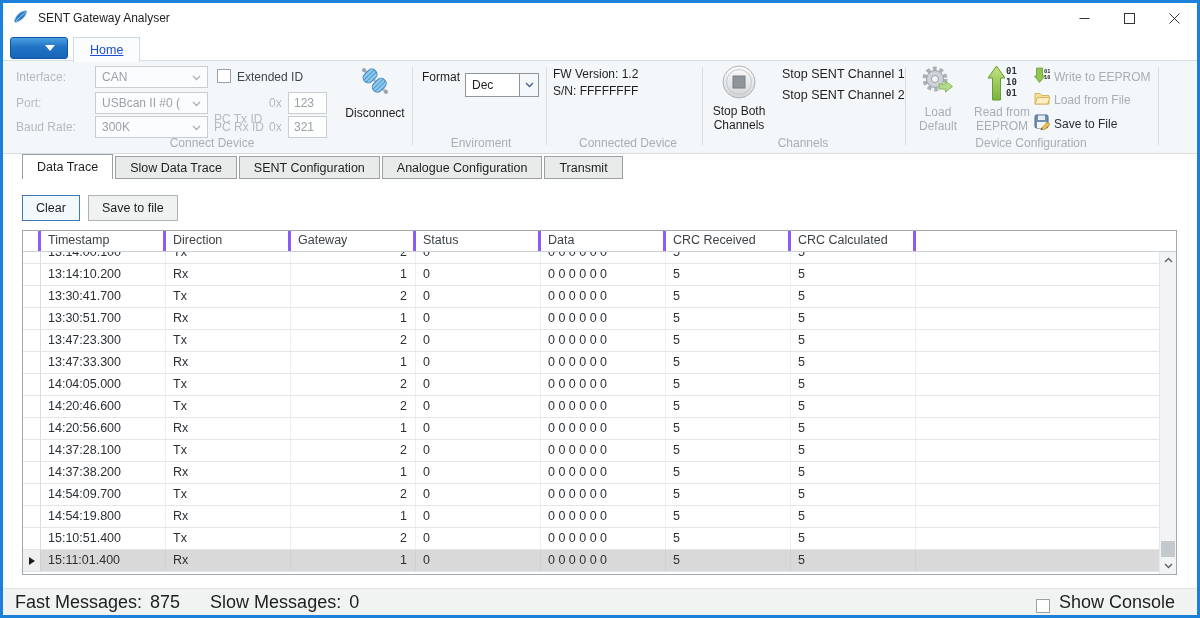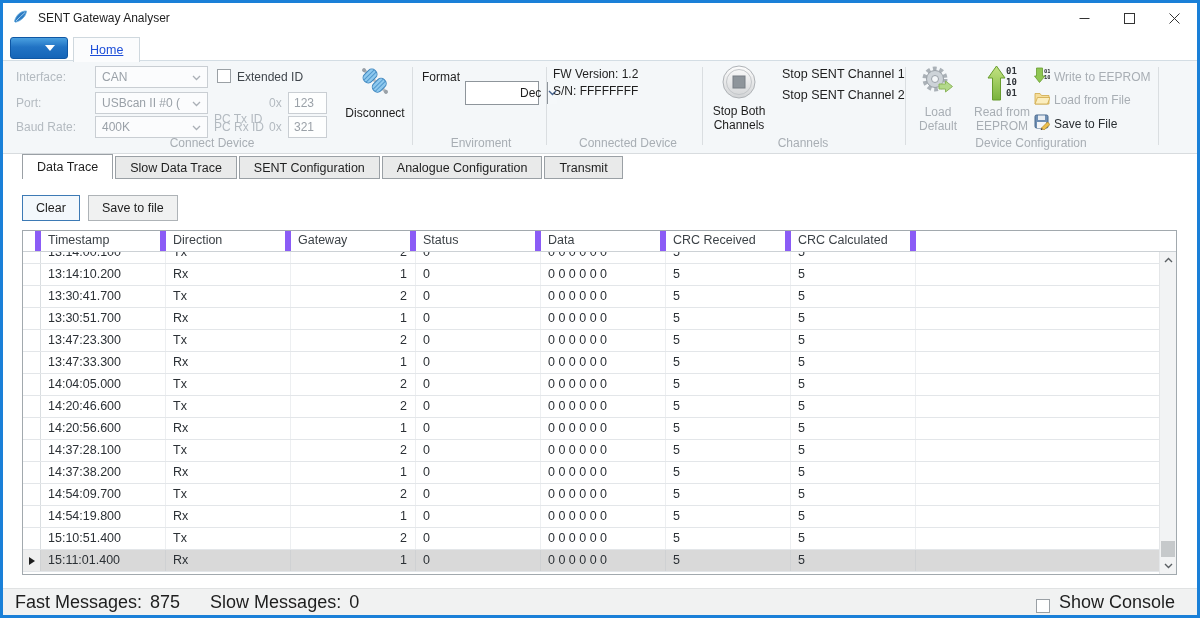--- a/index.html
+++ b/index.html
@@ -49,21 +49,21 @@
   
   .content{flex:1 1 auto;background:#fff;position:relative;overflow:hidden;}
   .btnrow{margin:16px 0 0 19px;display:flex;}
   .btn{height:26px;border:1px solid #aeb3b7;background:#f0f1f1;font-size:12.5px;color:#1e1e1e;padding:0 13px;display:flex;align-items:center;margin-right:8px;}
   .btn.focused{border-color:#3d7ab5;background:#f3f8fc;}
 
   
   .dtable{position:relative;margin:9px 0 0 19px;width:1155px;height:345px;border:1px solid #a2a9ae;background:#fff;overflow:hidden;}
   .grid-cols{display:grid;grid-template-columns:18px repeat(7,125px) 1fr;}
   .thead{height:21px;border-bottom:1px solid #ccd1d5;background:#fff;}
-  .th{font-size:12.5px;color:#3c4247;padding:2px 0 0 7px;border-right:6px solid #8b5cf6;overflow:hidden;white-space:nowrap;}
+  .th{font-size:12.5px;color:#3c4247;padding:2px 0 0 7px;border-right:3px solid #8b5cf6;overflow:hidden;white-space:nowrap;}
   .th.filler{border-right:none;}
   .tbody{position:absolute;top:21px;left:0;right:0;bottom:0;overflow:hidden;}
   .rows{margin-top:-10px;}
   .trow{height:22px;border-bottom:1px solid #e3e6e9;background:#fff;}
   .cell{font-size:12.5px;color:#2b3035;padding:3px 0 0 7px;border-right:1px solid #edeff1;overflow:hidden;white-space:nowrap;}
   .cell.marker{padding:0;border-right:1px solid #d9dde0;display:flex;align-items:center;justify-content:center;}
   .cell.c-ch{text-align:right;padding-right:8px;padding-left:0;}
   .cell.filler{border-right:none;}
   .trow.selected{background:#d9d9d9;}
   .trow.selected .cell{border-right-color:#cfd1d3;}
@@ -134,21 +134,21 @@
     </div>
     <span class="r-label" style="left:13px;top:31px;">Port:</span>
     <div class="combo" style="left:92px;top:31px;width:113px;">
       <span>USBcan II #0 (</span>
       <span class="chev"><svg width="9" height="6" viewBox="0 0 9 6">
             <polyline points="1,1 4.5,4.5 8,1" fill="none" stroke="#aab0b6" stroke-width="1.3"></polyline>
           </svg></span>
     </div>
     <span class="r-label" style="left:13px;top:55px;">Baud Rate:</span>
     <div class="combo" style="left:92px;top:55px;width:113px;">
-      <span>400K</span>
+      <span>300K</span>
       <span class="chev"><svg width="9" height="6" viewBox="0 0 9 6">
             <polyline points="1,1 4.5,4.5 8,1" fill="none" stroke="#aab0b6" stroke-width="1.3"></polyline>
           </svg></span>
     </div>
 
     <span class="checkbox" style="left:214px;top:8px;"></span>
     <span class="r-label dark" style="left:234px;top:5px;">Extended ID</span>
     <span class="r-label" style="left:211px;top:31px;margin-top:16px;">PC Tx ID</span>
     <span class="r-label" style="left:266px;top:31px;">0x</span>
     <div class="hexinput" style="left:285px;top:31px;text-align:right;">123</div>
@@ -168,21 +168,21 @@
             <path d="M10.5 12 v14 M13.5 12 v14 M23.5 12 v14 M26.5 12 v14" stroke="#4f97cc" stroke-width="1" fill="none"></path>
           </g>
         </svg>
       </span>
       <span style="margin-top:1px;">Disconnect</span>
     </div>
     <span class="group-label" style="left:209px;">Connect Device</span>
     <div class="rsep" style="left:409px;"></div>
 
     <span class="r-label black" style="left:419px;top:5px;">Format</span>
-    <div class="combo enabled" style="left:462px;top:20px;width:74px;height:24px;padding-left:48px;">
+    <div class="combo enabled" style="left:462px;top:12px;width:74px;height:24px;">
       <span class="val">Dec</span>
       <span class="arrowbox">
           <svg width="9" height="6" viewBox="0 0 9 6">
             <polyline points="1,1 4.5,4.5 8,1" fill="none" stroke="#44618c" stroke-width="1.4"></polyline>
           </svg>
         </span>
     </div>
     <span class="group-label" style="left:478px;">Enviroment</span>
     <div class="rsep" style="left:543px;"></div>
 

